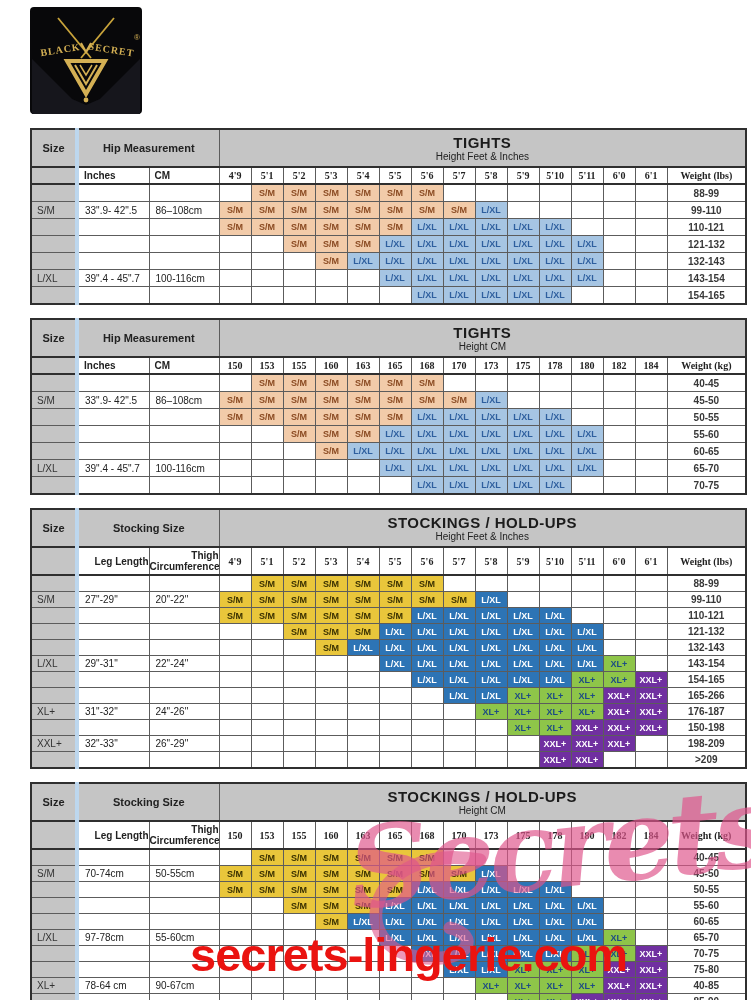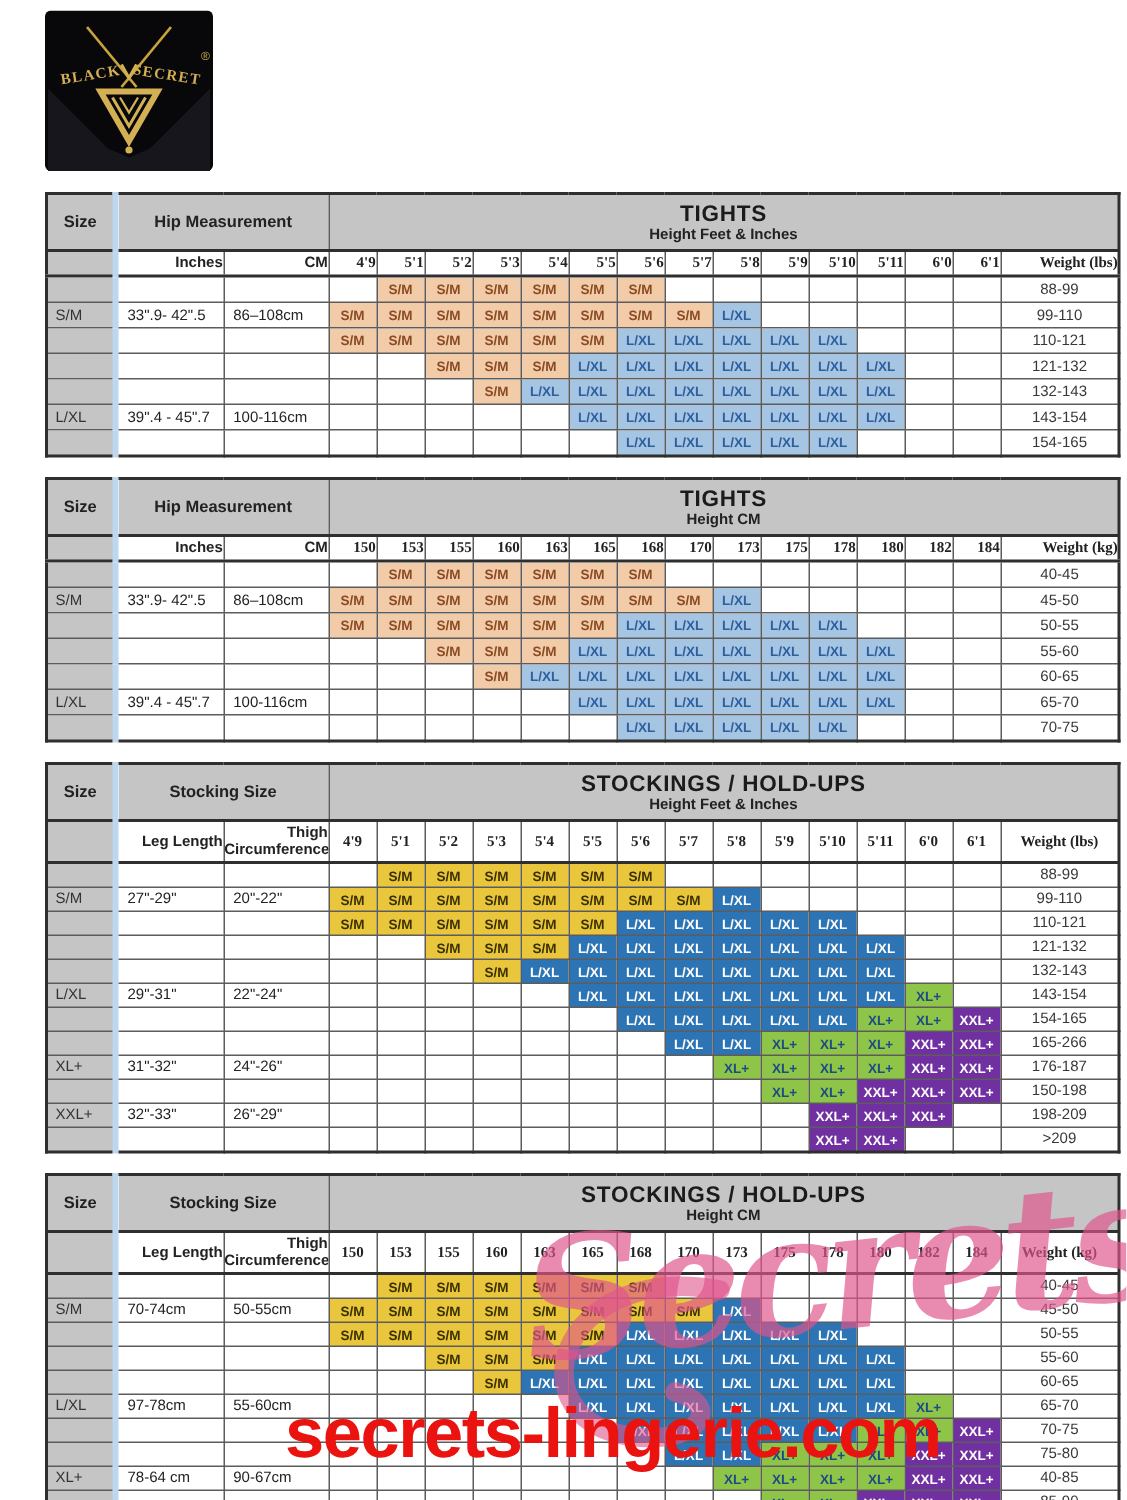--- a/index.html
+++ b/index.html
@@ -9,33 +9,33 @@
   .logo{position:absolute;left:30px;top:7px;}
   
   #tables-root{position:absolute;left:30px;top:128px;}
   table.chart{border-collapse:collapse;table-layout:fixed;width:715px;margin-bottom:13px;
               border:2px solid #2f2f2f;}
   .chart td{border:1px solid #5c5c5c;font-size:9px;font-weight:bold;text-align:center;
             padding:0;overflow:hidden;white-space:nowrap;color:#222;background:#fff;}
   .chart .gray{background:#c5c5c5;}
   .chart .hrow td{height:36px;border-bottom:2px solid #2f2f2f;}
   .chart .thdr .title{font-size:15px;font-weight:bold;color:#1b1b1b;line-height:17px;letter-spacing:.5px;}
-  .chart .thdr .subtitle{font-size:10px;font-weight:bold;line-height:11px;}
+  .chart .thdr .subtitle{font-size:10px;font-weight:normal;line-height:11px;}
   .chart .mhdr,.chart .corner{font-size:11px;}
   .chart .chrow td{border-bottom:2px solid #2f2f2f;}
-  .tights .chrow td{height:15px;text-align:right;}
+  .tights .chrow td{height:15px;}
   .stock  .chrow td{height:26px;}
   .chart .hcol,.chart .wcol{font-size:10px;font-family:Liberation Serif, serif;}
   .chart .mlabel{text-align:left;padding-left:5px;font-size:10px;}
   .stock .mlabel{text-align:right;padding-left:0;white-space:normal;line-height:11px;}
   .tights tr.drow td{height:16px;}
   .stock  tr.drow td{height:15px;}
   .chart .slabel{text-align:left;padding-left:5px;font-weight:normal;font-size:10px;color:#333;}
   .chart .m{text-align:left;padding-left:6px;font-weight:normal;font-size:10px;color:#222;}
-  .chart .wval{font-weight:normal;font-size:10px;color:#383838;}
+  .chart .wval{font-weight:bold;font-size:10px;color:#383838;}
   .chart .blue-strip{border-left:4px solid #bdd7ee;}
   
   .tights .c-SM {background:#f2cba9;color:#8a4a22;}
   .tights .c-LXL{background:#a6c5e3;color:#2e5f9e;}
   .stock  .c-SM {background:#e9c63b;color:#393000;}
   .stock  .c-LXL{background:#2d74b5;color:#ffffff;}
   .stock  .c-XL {background:#8ec549;color:#1d4b84;}
   .stock  .c-XXL{background:#7030a0;color:#ffffff;}
   
   .wm-script{position:absolute;left:348px;top:782px;font-family:"DejaVu Serif",serif;

